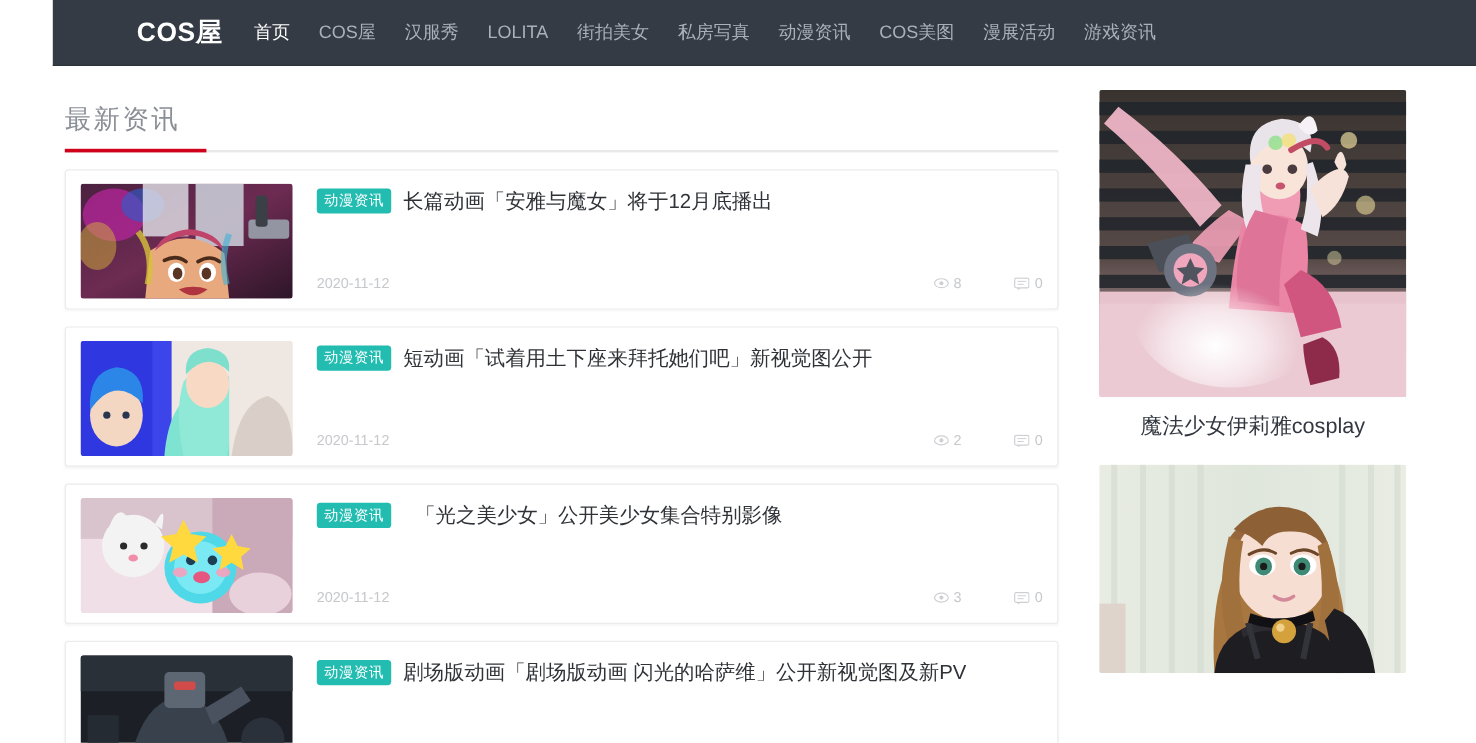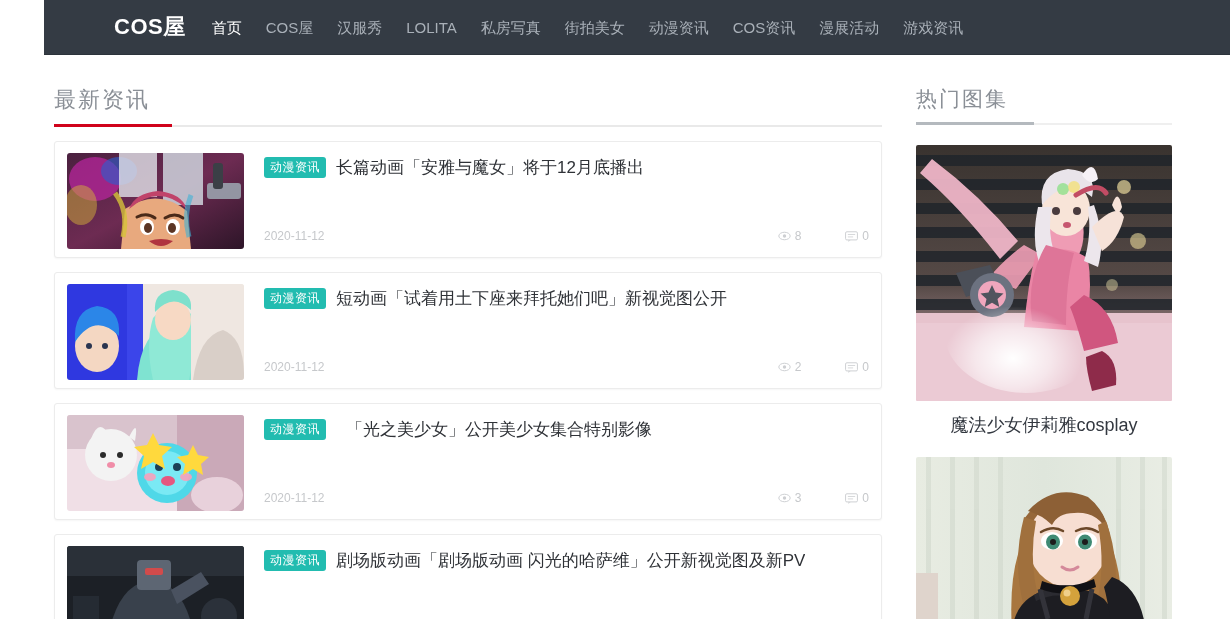--- a/index.html
+++ b/index.html
@@ -171,24 +171,24 @@
 </head>
 <body>
 
 <div class="topbar">
   <div class="logo">COS屋</div>
   <nav class="nav">
     <span class="nav-item active">首页</span>
     <span class="nav-item">COS屋</span>
     <span class="nav-item">汉服秀</span>
     <span class="nav-item">LOLITA</span>
+    <span class="nav-item">街拍美女</span>
     <span class="nav-item">私房写真</span>
-    <span class="nav-item">街拍美女</span>
     <span class="nav-item">动漫资讯</span>
-    <span class="nav-item">COS资讯</span>
+    <span class="nav-item">COS美图</span>
     <span class="nav-item">漫展活动</span>
     <span class="nav-item">游戏资讯</span>
   </nav>
 </div>
 
 <div class="page">
 
   <div class="col-main">
 
     <div class="sect-head">
@@ -374,23 +374,20 @@
           </div>
 
         </div>
       </div>
 
     </div>
   </div>
 
   <div class="col-side">
 
-    <div class="sect-head side">
-      <span class="sect-title">热门图集</span>
-    </div>
 
     <div class="gal-item">
       <div class="gal-img">
         <svg viewBox="0 0 256 256" preserveAspectRatio="none" aria-hidden="true">
           <defs>
             <radialGradient id="glow1" cx="0.42" cy="0.72" r="0.42">
               <stop offset="0" stop-color="#ffffff" stop-opacity="1"></stop>
               <stop offset="0.55" stop-color="#ffffff" stop-opacity="0.55"></stop>
               <stop offset="1" stop-color="#ffffff" stop-opacity="0"></stop>
             </radialGradient>

